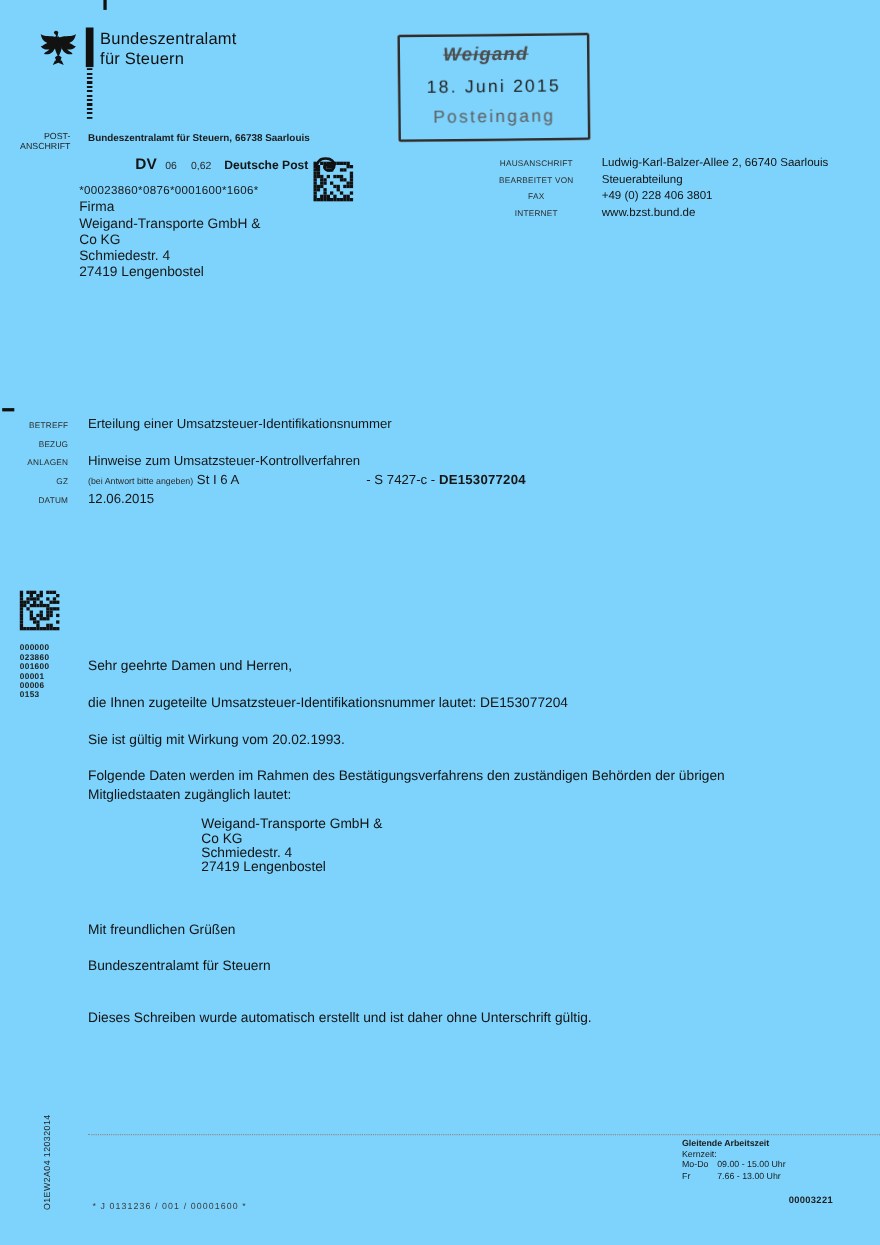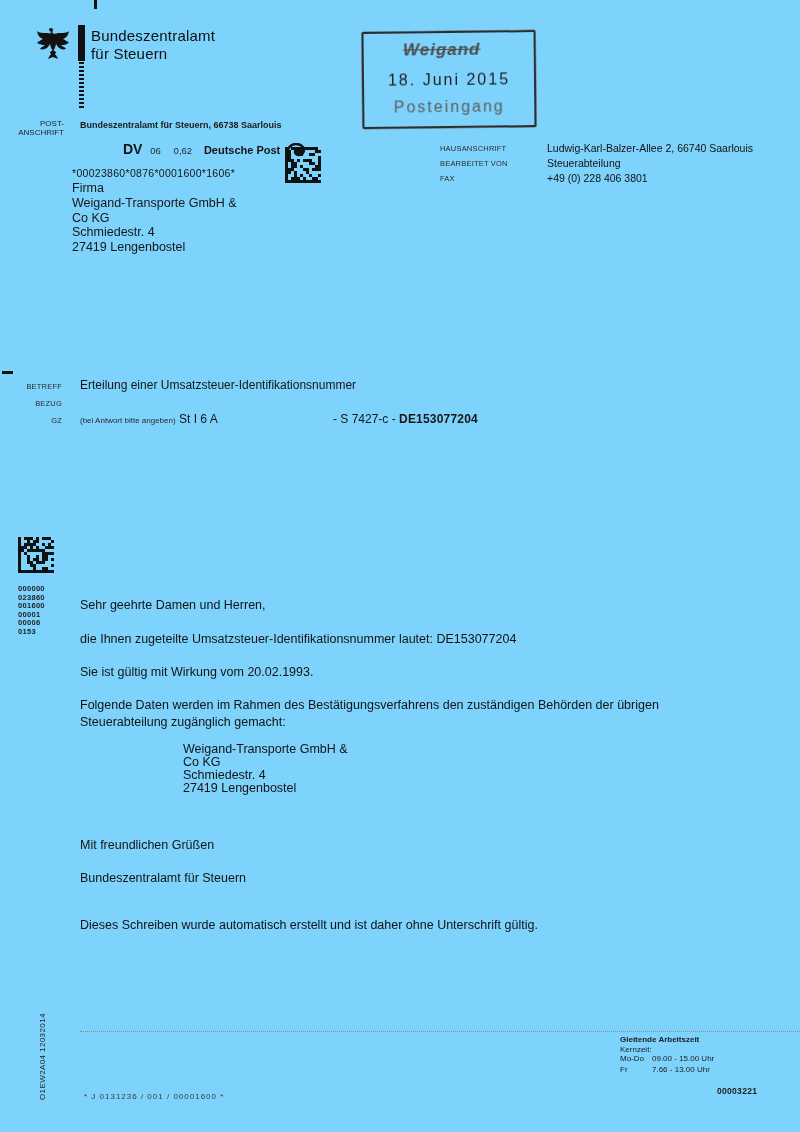--- a/index.html
+++ b/index.html
@@ -39,21 +39,21 @@
   .dmatrix{width:38px;height:38px;}
   .dmatrix i{position:absolute;width:3px;height:3px;background:#111;}
   .dm1{left:285px;top:147px;}
   .dm2{left:18px;top:537px;}
   
   .rec-code{left:72px;top:167px;font-size:10.5px;letter-spacing:.3px;}
   .recipient{left:72px;top:181px;font-size:12.5px;line-height:14.8px;}
   
   .contact{left:440px;top:142px;width:340px;font-size:10.5px;}
   .contact .row{display:flex;margin-bottom:3px;}
-  .contact .lbl{width:95px;text-align:left;font-size:7.5px;color:#2c2c2c;padding-top:2px;letter-spacing:.2px;}
+  .contact .lbl{width:95px;text-align:center;font-size:7.5px;color:#2c2c2c;padding-top:2px;letter-spacing:.2px;}
   .contact .val{padding-left:12px;color:#121212;}
   .gap-tel{margin-top:16px !important;}
   
   .fold-mark{left:2px;top:371px;width:11px;height:2.5px;background:#111;}
   
   .ref{left:0;top:378px;width:800px;font-size:12px;}
   .ref .row{position:relative;height:17px;}
   .ref .lbl{position:absolute;right:738px;width:62px;left:0;text-align:right;font-size:7.5px;color:#2c2c2c;top:4px;letter-spacing:.2px;}
   .ref .lbl{right:auto;}
   .ref .val{position:absolute;left:80px;top:0;}
@@ -234,41 +234,53 @@
       <span class="val">Ludwig-Karl-Balzer-Allee 2, 66740 Saarlouis</span>
     </div>
     <div class="row">
       <span class="lbl">BEARBEITET VON</span>
       <span class="val">Steuerabteilung</span>
     </div>
     <div class="row">
       <span class="lbl">FAX</span>
       <span class="val">+49 (0) 228 406 3801</span>
     </div>
+    <div class="row">
+      <span class="lbl">INTERNET</span>
+      <span class="val">www.bzst.bund.de</span>
+    </div>
   </div>
 
   <div class="abs fold-mark"></div>
 
   <div class="abs ref">
     <div class="row">
       <span class="lbl">BETREFF</span>
       <span class="val">Erteilung einer Umsatzsteuer-Identifikationsnummer</span>
     </div>
     <div class="row">
       <span class="lbl">BEZUG</span>
+    </div>
+    <div class="row">
+      <span class="lbl">ANLAGEN</span>
+      <span class="val">Hinweise zum Umsatzsteuer-Kontrollverfahren</span>
     </div>
     <div class="row">
       <span class="lbl">GZ</span>
       <span class="val">
         <span class="note">(bei Antwort bitte angeben)</span>
         <span>St I 6 A</span>
       </span>
       <span class="gzref">
         <span>- S 7427-c - </span><b>DE153077204</b>
       </span>
+    </div>
+    <div class="row">
+      <span class="lbl">DATUM</span>
+      <span class="val">12.06.2015</span>
     </div>
   </div>
 
   <div class="abs dmatrix dm2">
       <i style="left:0px;top:0px"></i>
       <i style="left:6px;top:0px"></i>
       <i style="left:9px;top:0px"></i>
       <i style="left:12px;top:0px"></i>
       <i style="left:18px;top:0px"></i>
       <i style="left:24px;top:0px"></i>
@@ -354,21 +366,21 @@
     <div>00001</div>
     <div>00006</div>
     <div>0153</div>
   </div>
 
   <div class="abs bodytext">
     <p class="p-sal">Sehr geehrte Damen und Herren,</p>
     <p class="p1">die Ihnen zugeteilte Umsatzsteuer-Identifikationsnummer lautet: DE153077204</p>
     <p class="p2">Sie ist gültig mit Wirkung vom 20.02.1993.</p>
     <p class="p3a">Folgende Daten werden im Rahmen des Bestätigungsverfahrens den zuständigen Behörden der übrigen</p>
-    <p class="p3b">Steuerabteilung zugänglich gemacht:</p>
+    <p class="p3b">Mitgliedstaaten zugänglich lautet:</p>
     <div class="company-block">
       <div>Weigand-Transporte GmbH &amp;</div>
       <div>Co KG</div>
       <div>Schmiedestr. 4</div>
       <div>27419 Lengenbostel</div>
     </div>
     <p class="p-close">Mit freundlichen Grüßen</p>
     <p class="p-sig">Bundeszentralamt für Steuern</p>
     <p class="p-auto">Dieses Schreiben wurde automatisch erstellt und ist daher ohne Unterschrift gültig.</p>
   </div>

